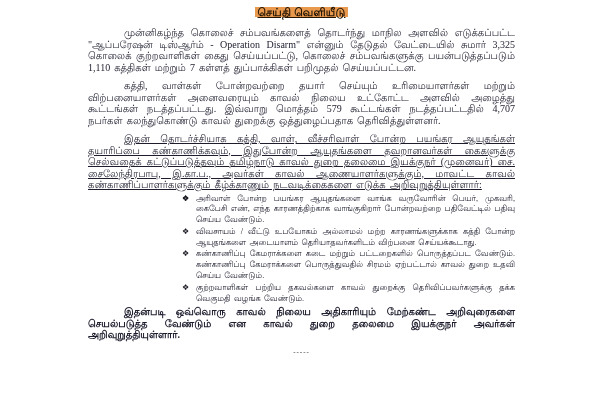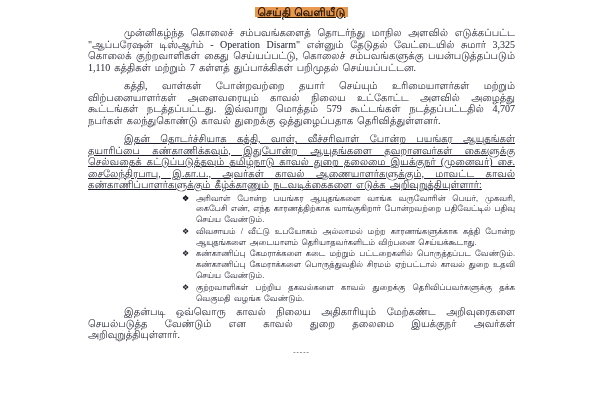--- a/index.html
+++ b/index.html
@@ -65,20 +65,21 @@
   .bullet-glyph {
     position: absolute;
     left: 0;
     top: 0;
     font-size: 8px;
     color: #15151f;
   }
   .closing {
     margin-top: 2px;
     margin-bottom: 7px;
+    font-weight: bold;
   }
   .footer-dashes {
     text-align: center;
     font-size: 7px;
     letter-spacing: 1px;
     line-height: 8px;
     margin-top: 0;
     color: #15151f;
   }
 </style>

